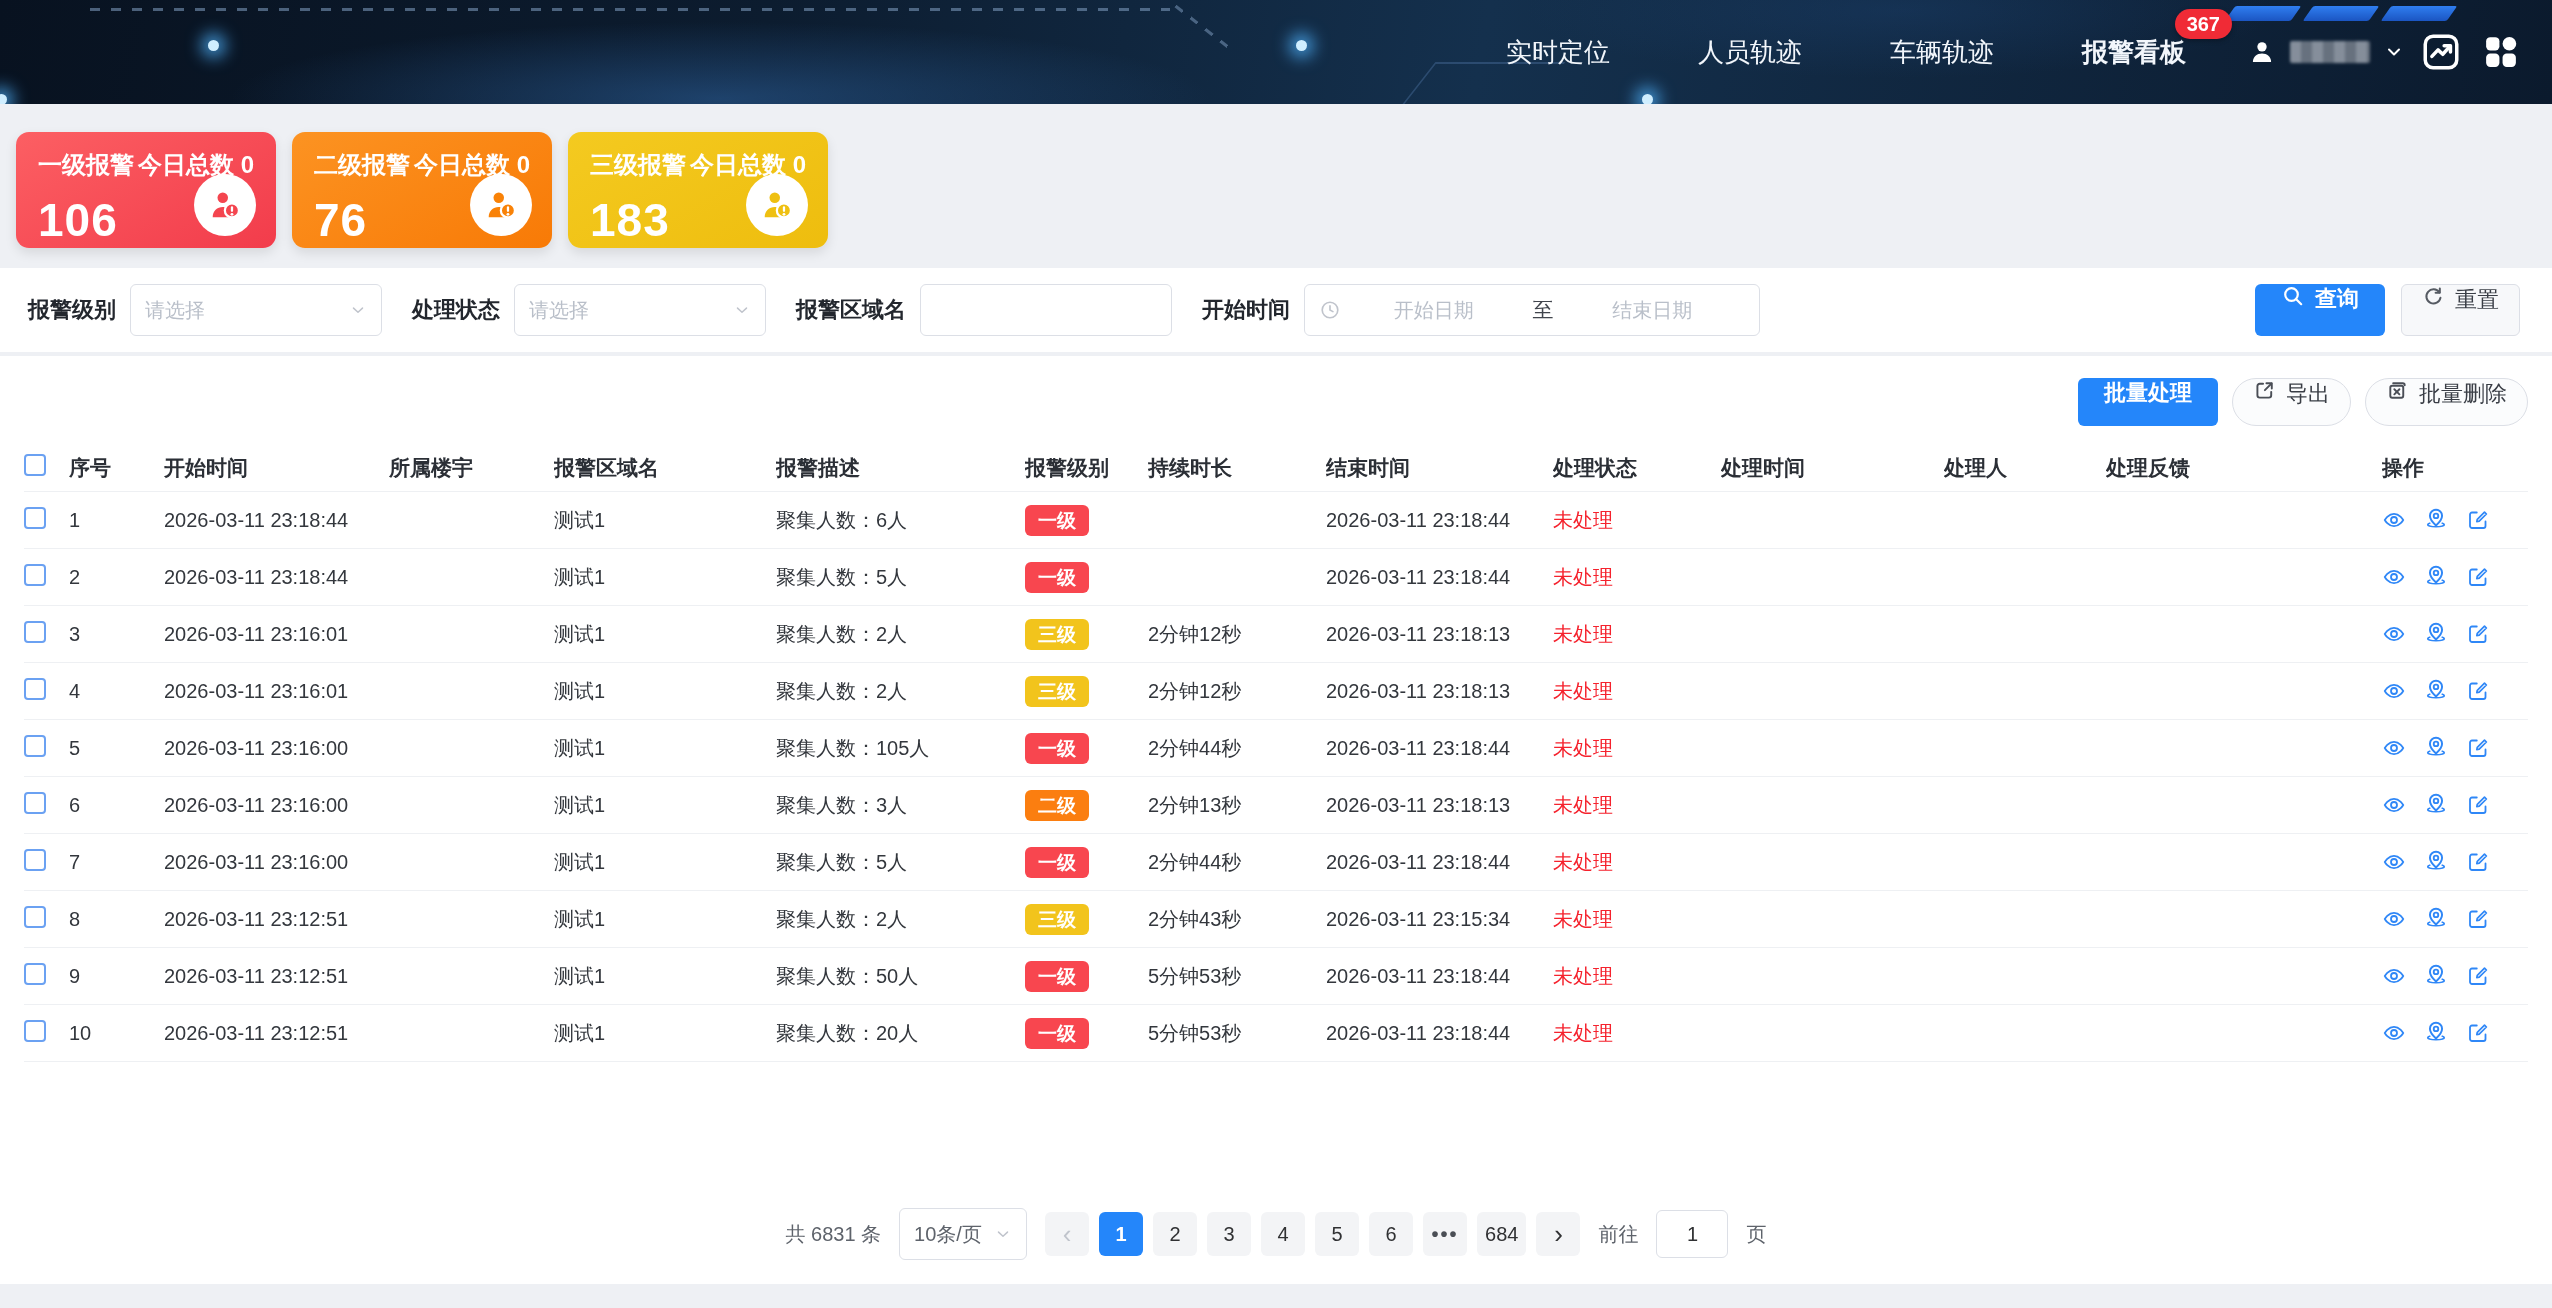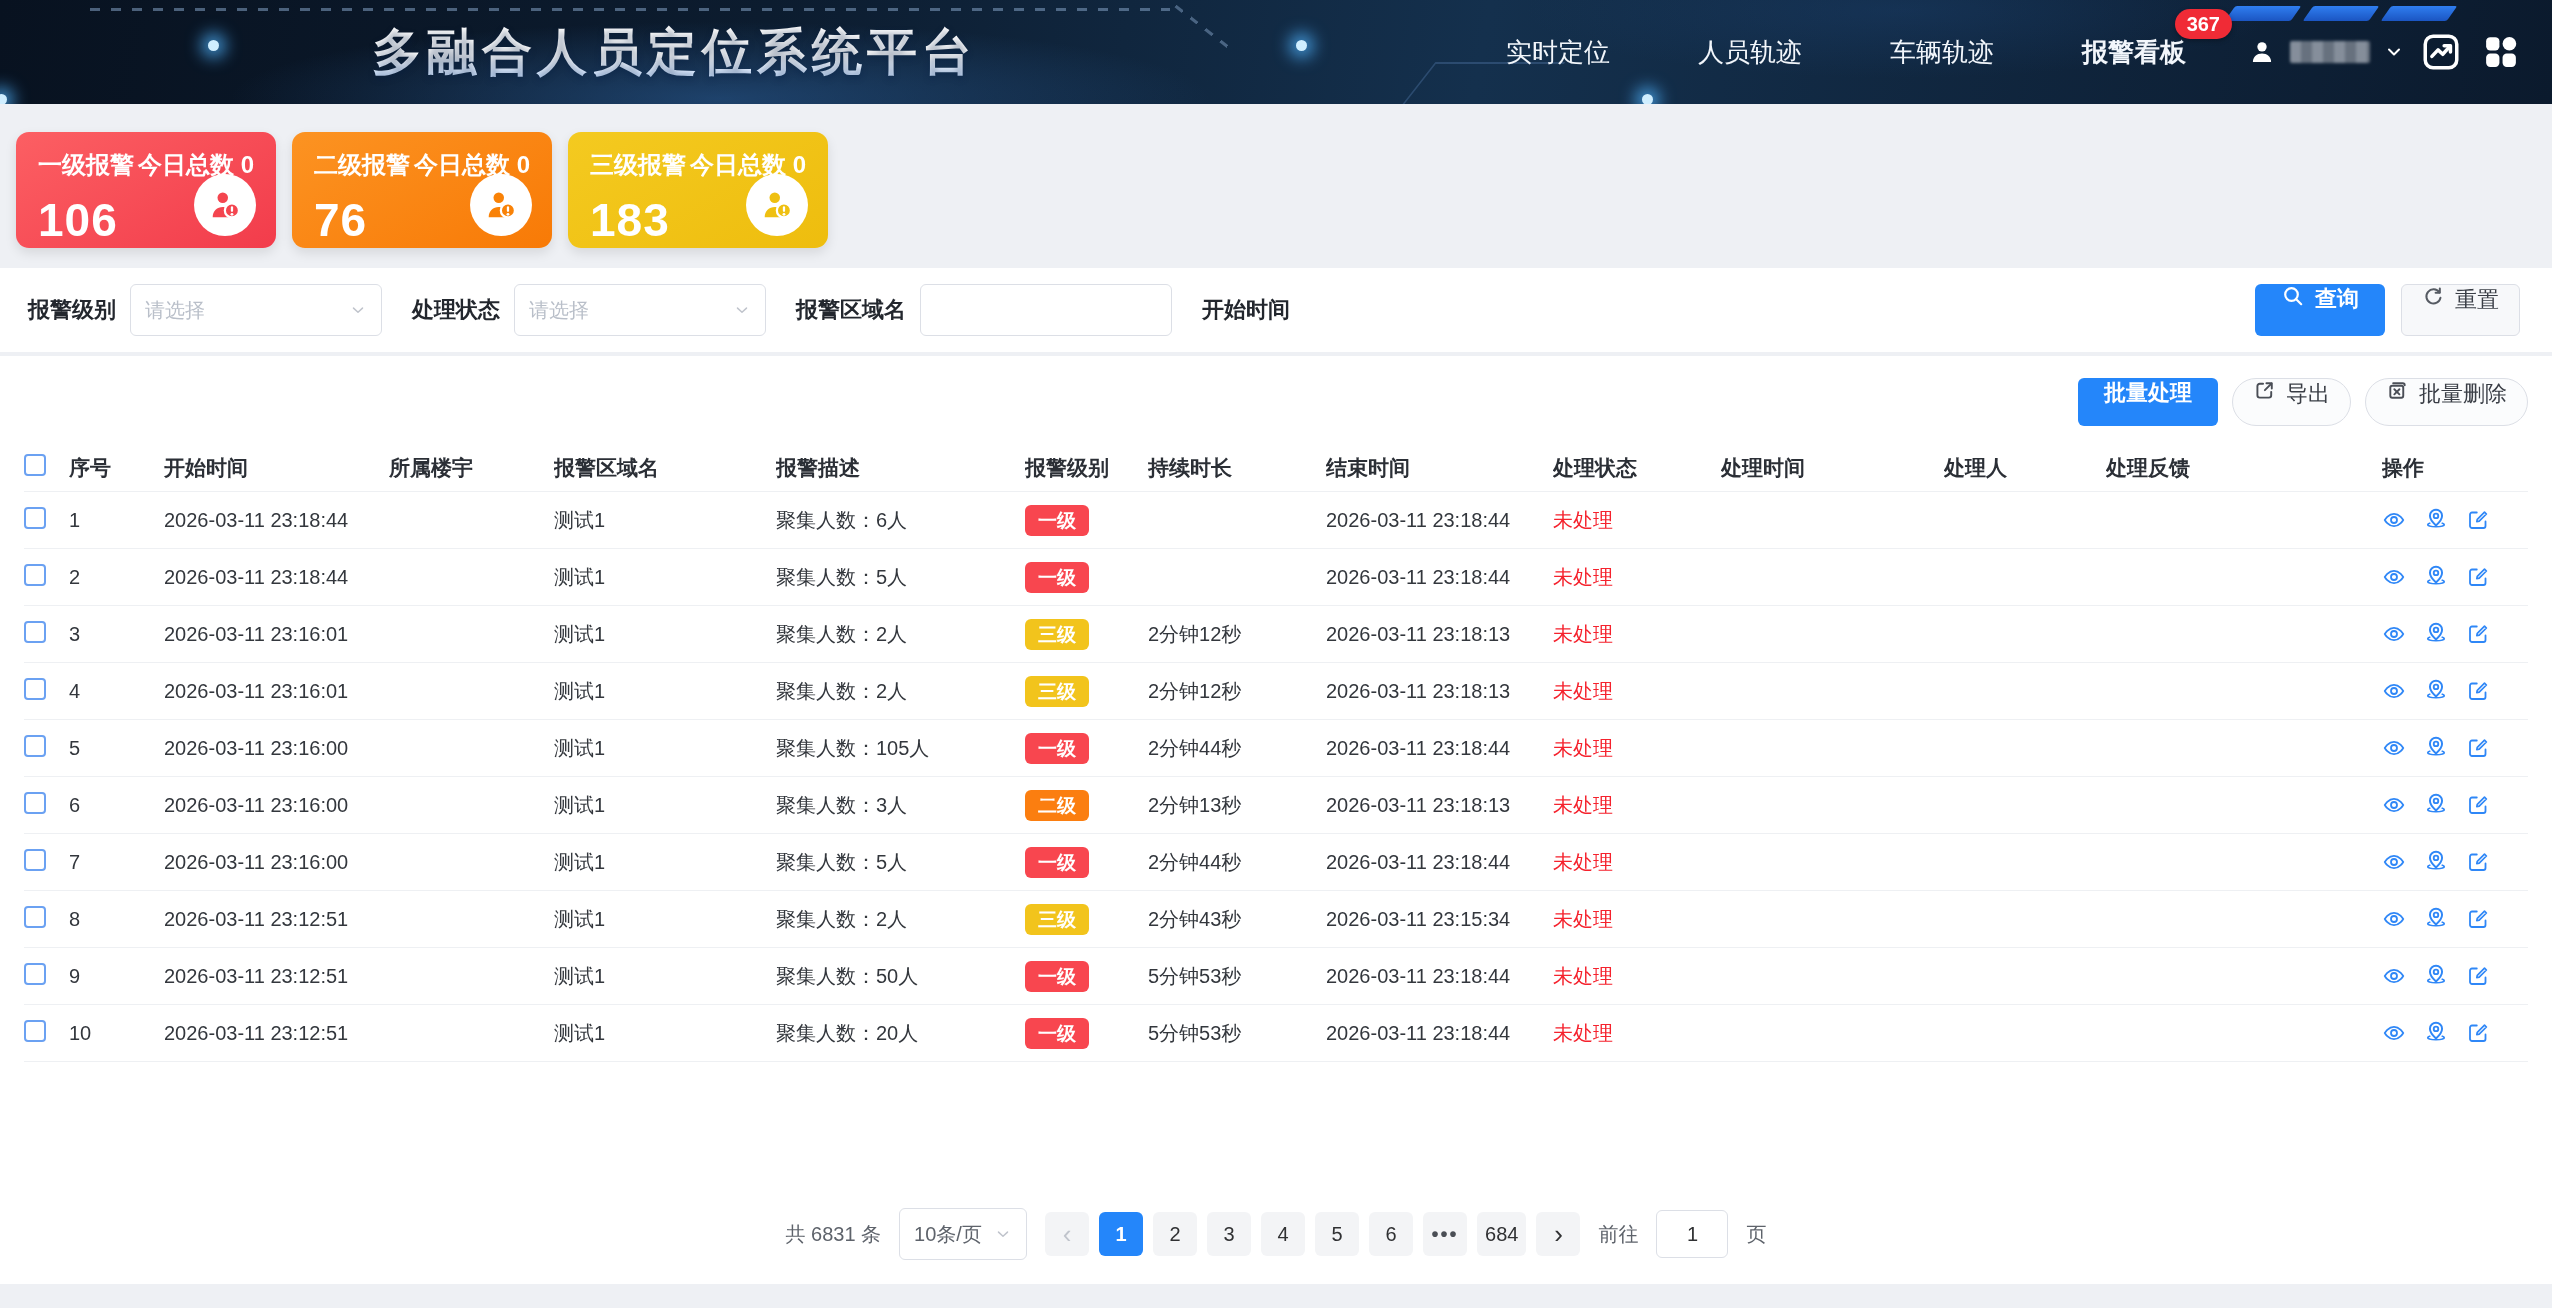--- a/index.html
+++ b/index.html
@@ -131,21 +131,20 @@
     <span class="glow g2"></span>
     <span class="glow g3"></span>
     <span class="glow g4"></span>
     <div class="hexline"></div>
     <div class="slashes">
         <i></i>
         <i></i>
         <i></i>
       </div>
 
-    <h1 class="app-title">多融合人员定位系统平台</h1>
 
     <nav class="main-nav" id="nav">
         <div class="nav-item"><span>实时定位</span></div>
         <div class="nav-item"><span>人员轨迹</span></div>
         <div class="nav-item"><span>车辆轨迹</span></div>
         <div class="nav-item active"><span>报警看板</span><span class="nav-badge">367</span></div>
       </nav>
 
     <div class="user-area">
       <span class="icon">
@@ -247,20 +246,29 @@
             <polyline points="6,9.5 12,15 18,9.5" fill="none" stroke="#c0c4cc" stroke-width="2" stroke-linecap="round" stroke-linejoin="round"></polyline>
           </svg>
       </div>
     </div>
     <div class="fgroup">
       <span class="flabel">报警区域名</span>
       <input class="finput" style="">
     </div>
     <div class="fgroup">
       <span class="flabel">开始时间</span>
+      <div class="fdate">
+        <svg width="22" height="22" viewBox="0 0 24 24">
+            <circle cx="12" cy="12" r="8.5" fill="none" stroke="#c0c4cc" stroke-width="1.8"></circle>
+            <polyline points="12,7.5 12,12 15.2,13.8" fill="none" stroke="#c0c4cc" stroke-width="1.8" stroke-linecap="round"></polyline>
+          </svg>
+        <span class="ph">开始日期</span>
+        <span class="dsep">至</span>
+        <span class="ph">结束日期</span>
+      </div>
     </div>
     <button class="btn primary search">
       <svg width="24" height="24" viewBox="0 0 24 24">
           <circle cx="10.5" cy="10.5" r="6.3" fill="none" stroke="#fff" stroke-width="2.2"></circle>
           <line x1="15.2" y1="15.2" x2="20.2" y2="20.2" stroke="#fff" stroke-width="2.2" stroke-linecap="round"></line>
         </svg>
       <span>查询</span>
     </button>
     <button class="btn plain reset">
       <svg width="23" height="23" viewBox="0 0 24 24">

